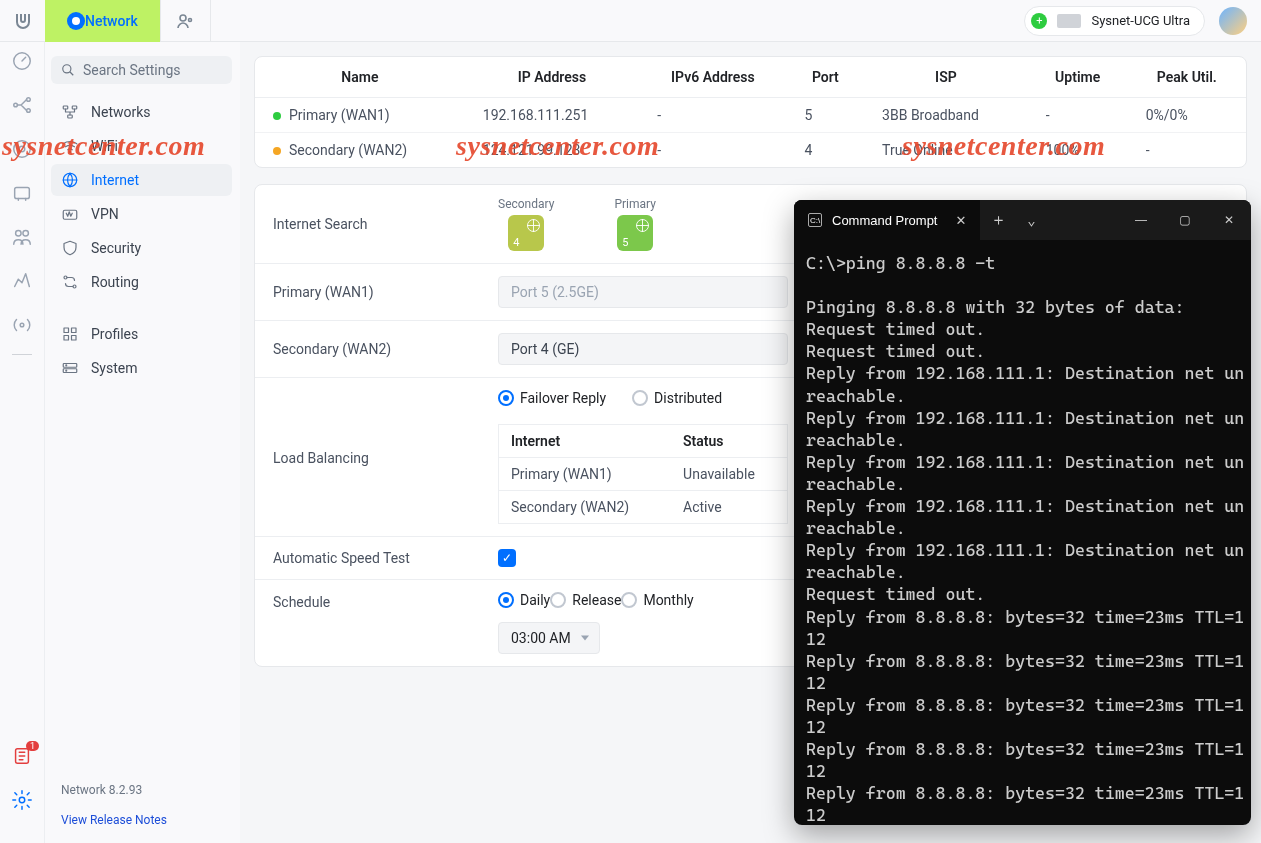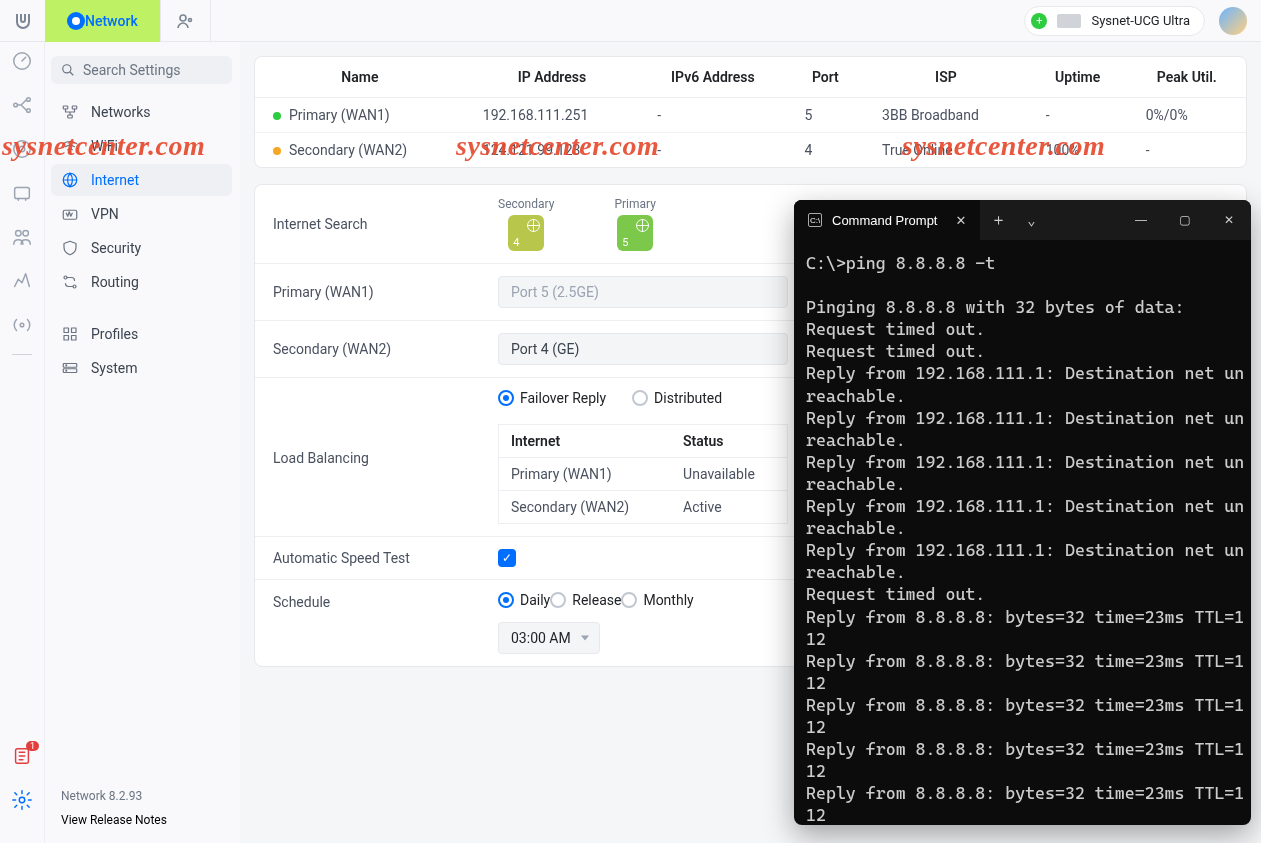--- a/index.html
+++ b/index.html
@@ -78,21 +78,21 @@
   }
   .sideitem {
     display:flex; align-items:center; gap:12px;
     padding:7px 10px; border-radius:6px; color:#3c4450; cursor:pointer;
   }
   .sideitem.active { background:#eef0f3; color:#006fff; }
   .sideitem .sicn { width:18px; height:18px; flex:0 0 18px; color:#6b7583; }
   .sideitem.active .sicn { color:#006fff; }
   .sideitem.group-gap { margin-top: 18px; }
   .sidebar .footer { margin-top:auto; padding:6px 10px; font-size:12px; color:#6b7583;}
-  .sidebar .footer a { color:#000000; text-decoration:none; display:block; margin-top:10px;}
+  .sidebar .footer a { color:#1d4ed8; text-decoration:none; display:block; margin-top:16px;}
 
   
   .main { flex:1; padding:14px 14px 14px 14px; overflow:auto; }
   .card {
     background:#fff; border:1px solid #e6e8eb; border-radius:8px; margin-bottom:16px;
   }
 
   
   table.wan { width:100%; border-collapse:collapse; font-size:14px;}
   table.wan th { text-align:center; font-weight:600; color:#212327; padding:12px 18px; border-bottom:1px solid #eceef1;}

